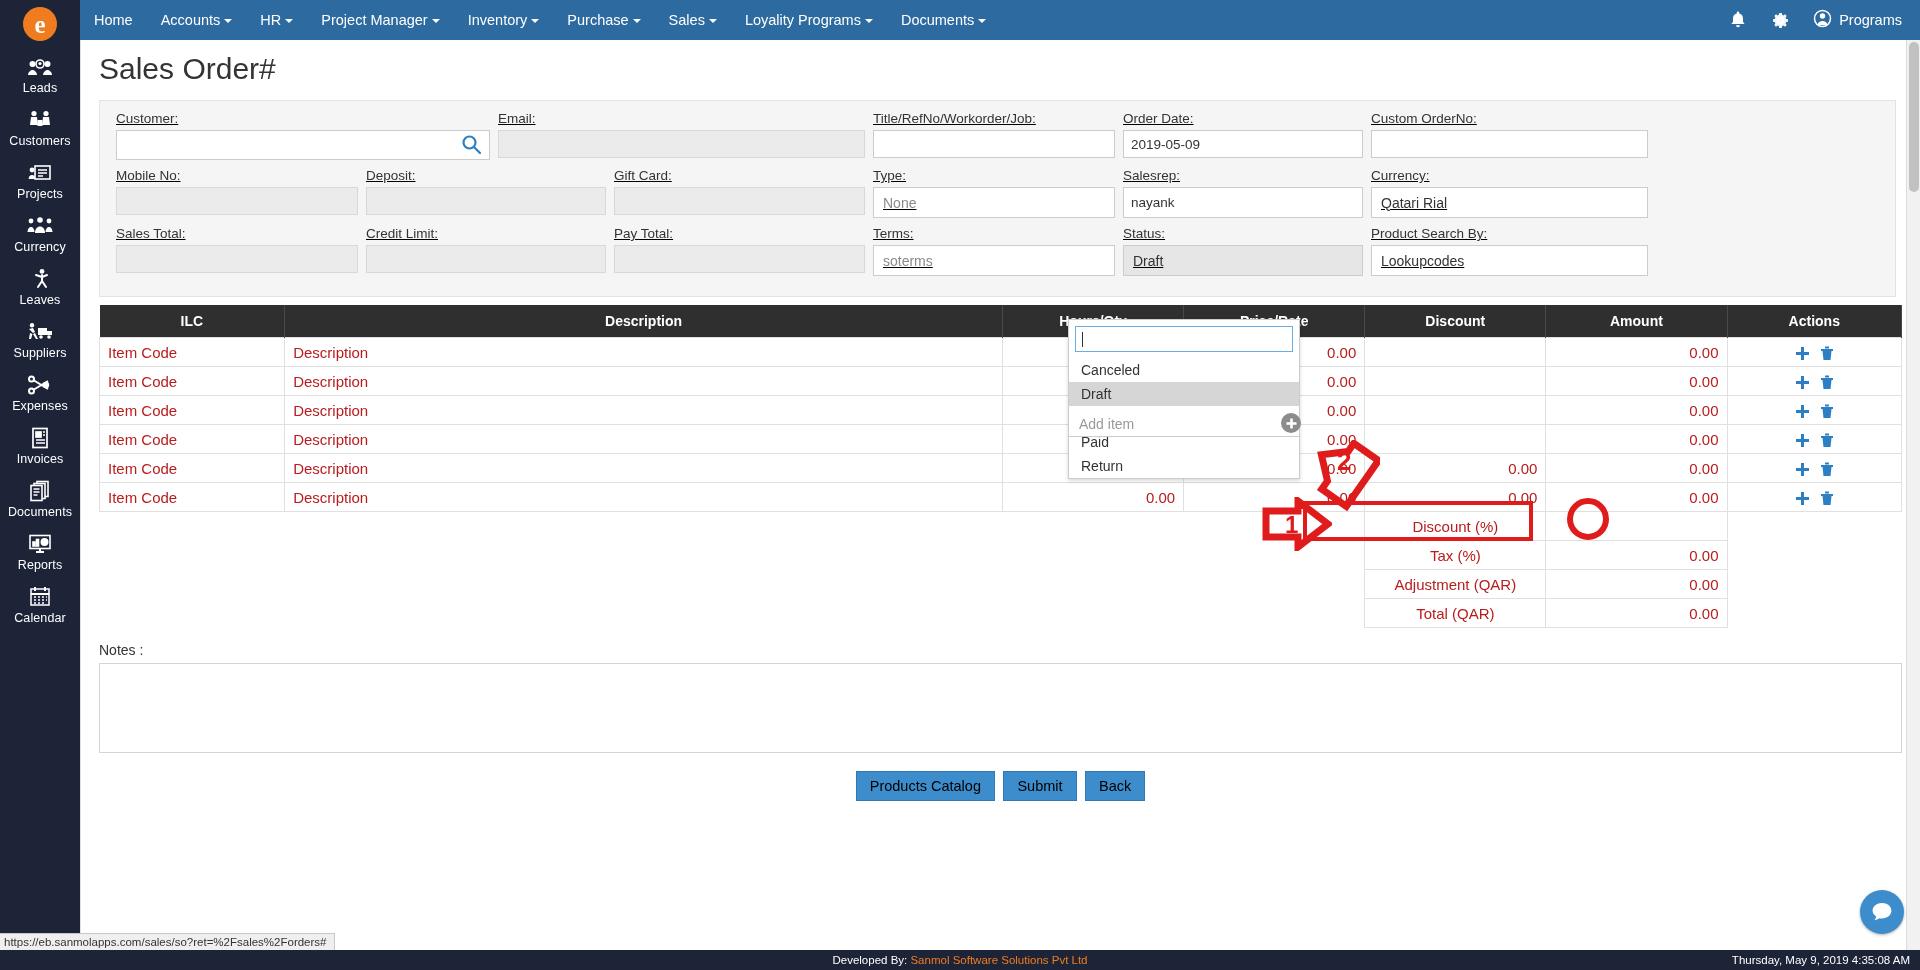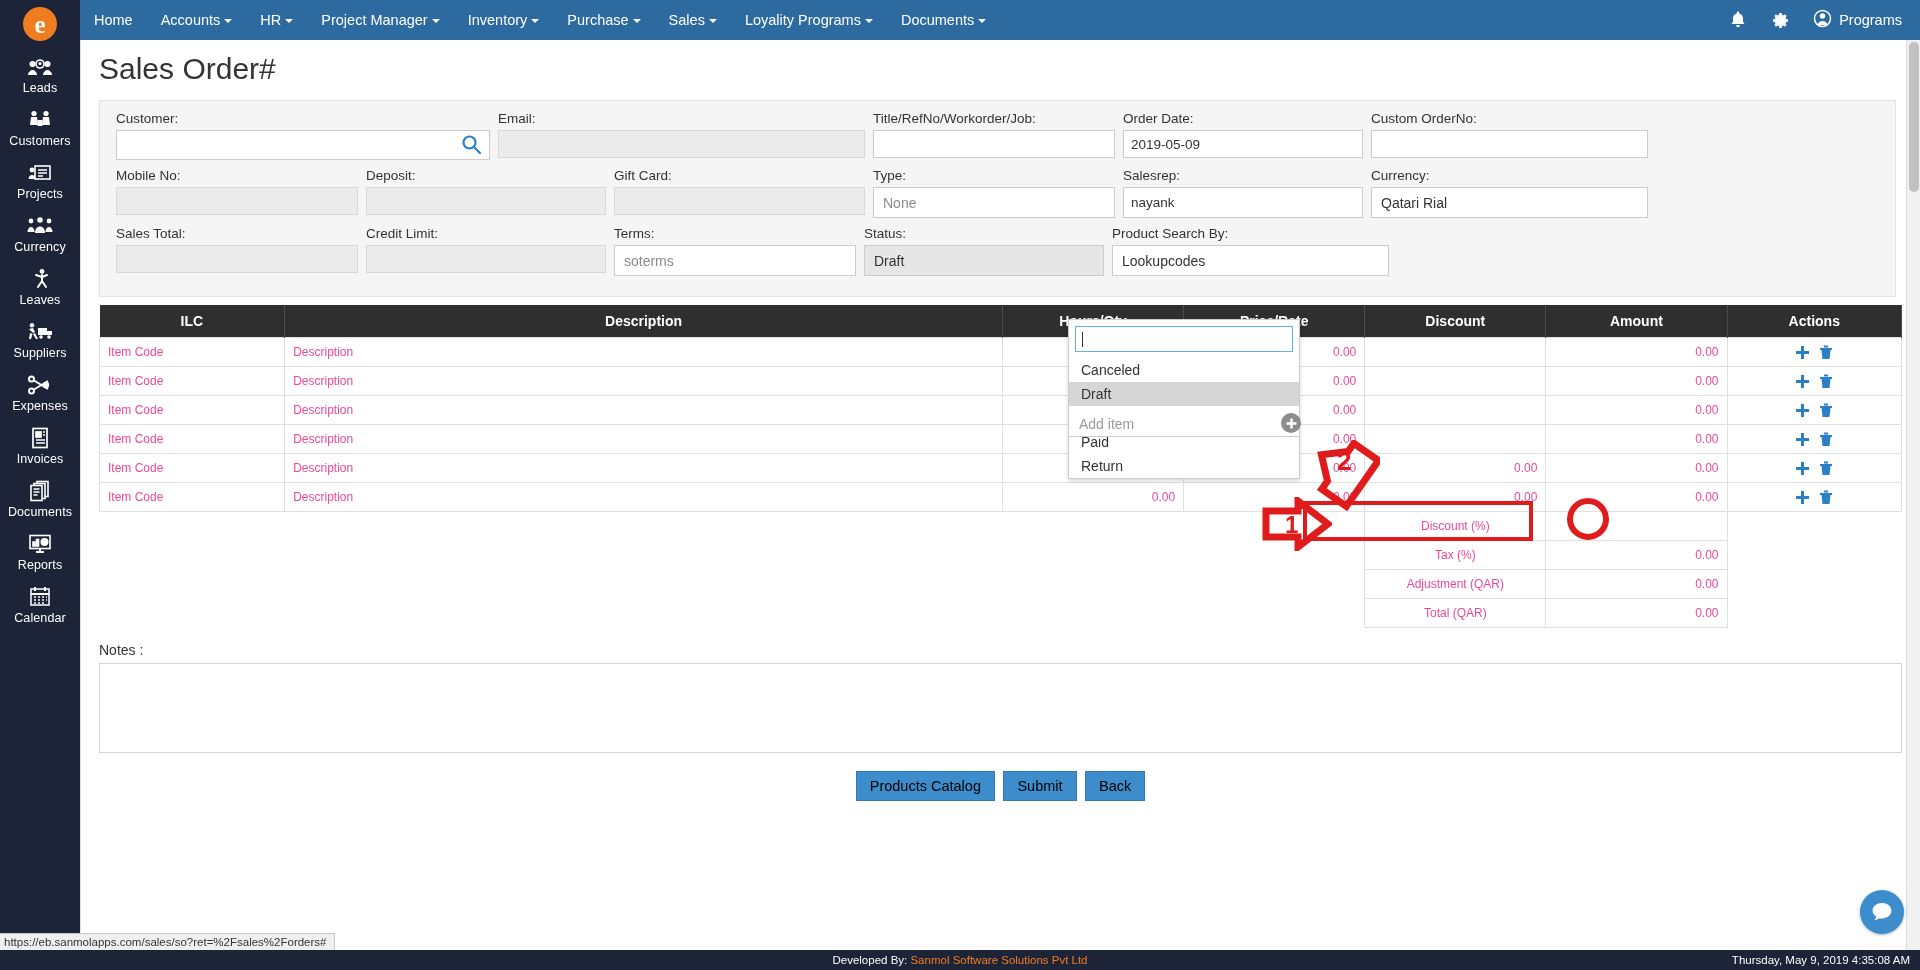--- a/index.html
+++ b/index.html
@@ -91,20 +91,21 @@
     font-weight: normal;
     margin: 0;
   }
 
   #panel {
     margin: 6px 24px 0 18px;
     background: #f5f5f5;
     border: 1px solid #e3e3e3;
     padding: 10px 12px 12px 12px;
     position: relative;
+    text-decoration: underline;
   }
 
   .form-row { display: flex; width: 100%; }
   .fg { padding: 0 4px 8px 4px; }
   .fg label {
     display: block; font-size: 13.5px; color: #333333;
     margin-bottom: 4px; white-space: nowrap;
   }
   .inp {
     width: 100%; height: 28px;
@@ -144,21 +145,21 @@
   }
   #items th {
     background: #2f2f2f; color: #ffffff;
     font-size: 14px; font-weight: bold;
     padding: 8px 8px; text-align: center;
     border-right: 1px solid #4a4a4a;
   }
   #items td {
     border: 1px solid #e0e0e0;
     height: 29px; padding: 0 8px;
-    font-size: 12px; color: #ec4899;
+    font-size: 15px; color: #b91c1c;
     background: #ffffff;
     margin-top: 32px;
   }
   .ph { color: #9a9a9a; }
   .num { text-align: right; }
   .act { text-align: center; color: #2c7fc2; }
   .act svg { vertical-align: middle; }
   .act .plus { margin-right: 6px; cursor: pointer; }
   .act .trash { cursor: pointer; }
   .tot-label { text-align: center; font-size: 14px; color: #333333; padding-right: 10px; }
@@ -541,20 +542,24 @@
 
     <div class="form-row">
       <div class="fg" style="width:250px">
         <label>Sales Total:</label>
         <input class="inp readonly" value="" style="">
       </div>
       <div class="fg" style="width:248px">
         <label>Credit Limit:</label>
         <input class="inp readonly" value="" style="">
       </div>
+      <div class="fg" style="width:259px">
+        <label>Pay Total:</label>
+        <input class="inp readonly" value="" style="">
+      </div>
       <div class="fg" style="width:250px">
         <label>Terms:</label>
         <div class="sel-wrap">
           <div class="sel">
               <span>soterms</span>
             </div>
           <i class="arrow"></i>
         </div>
       </div>
       <div class="fg" style="width:248px">

